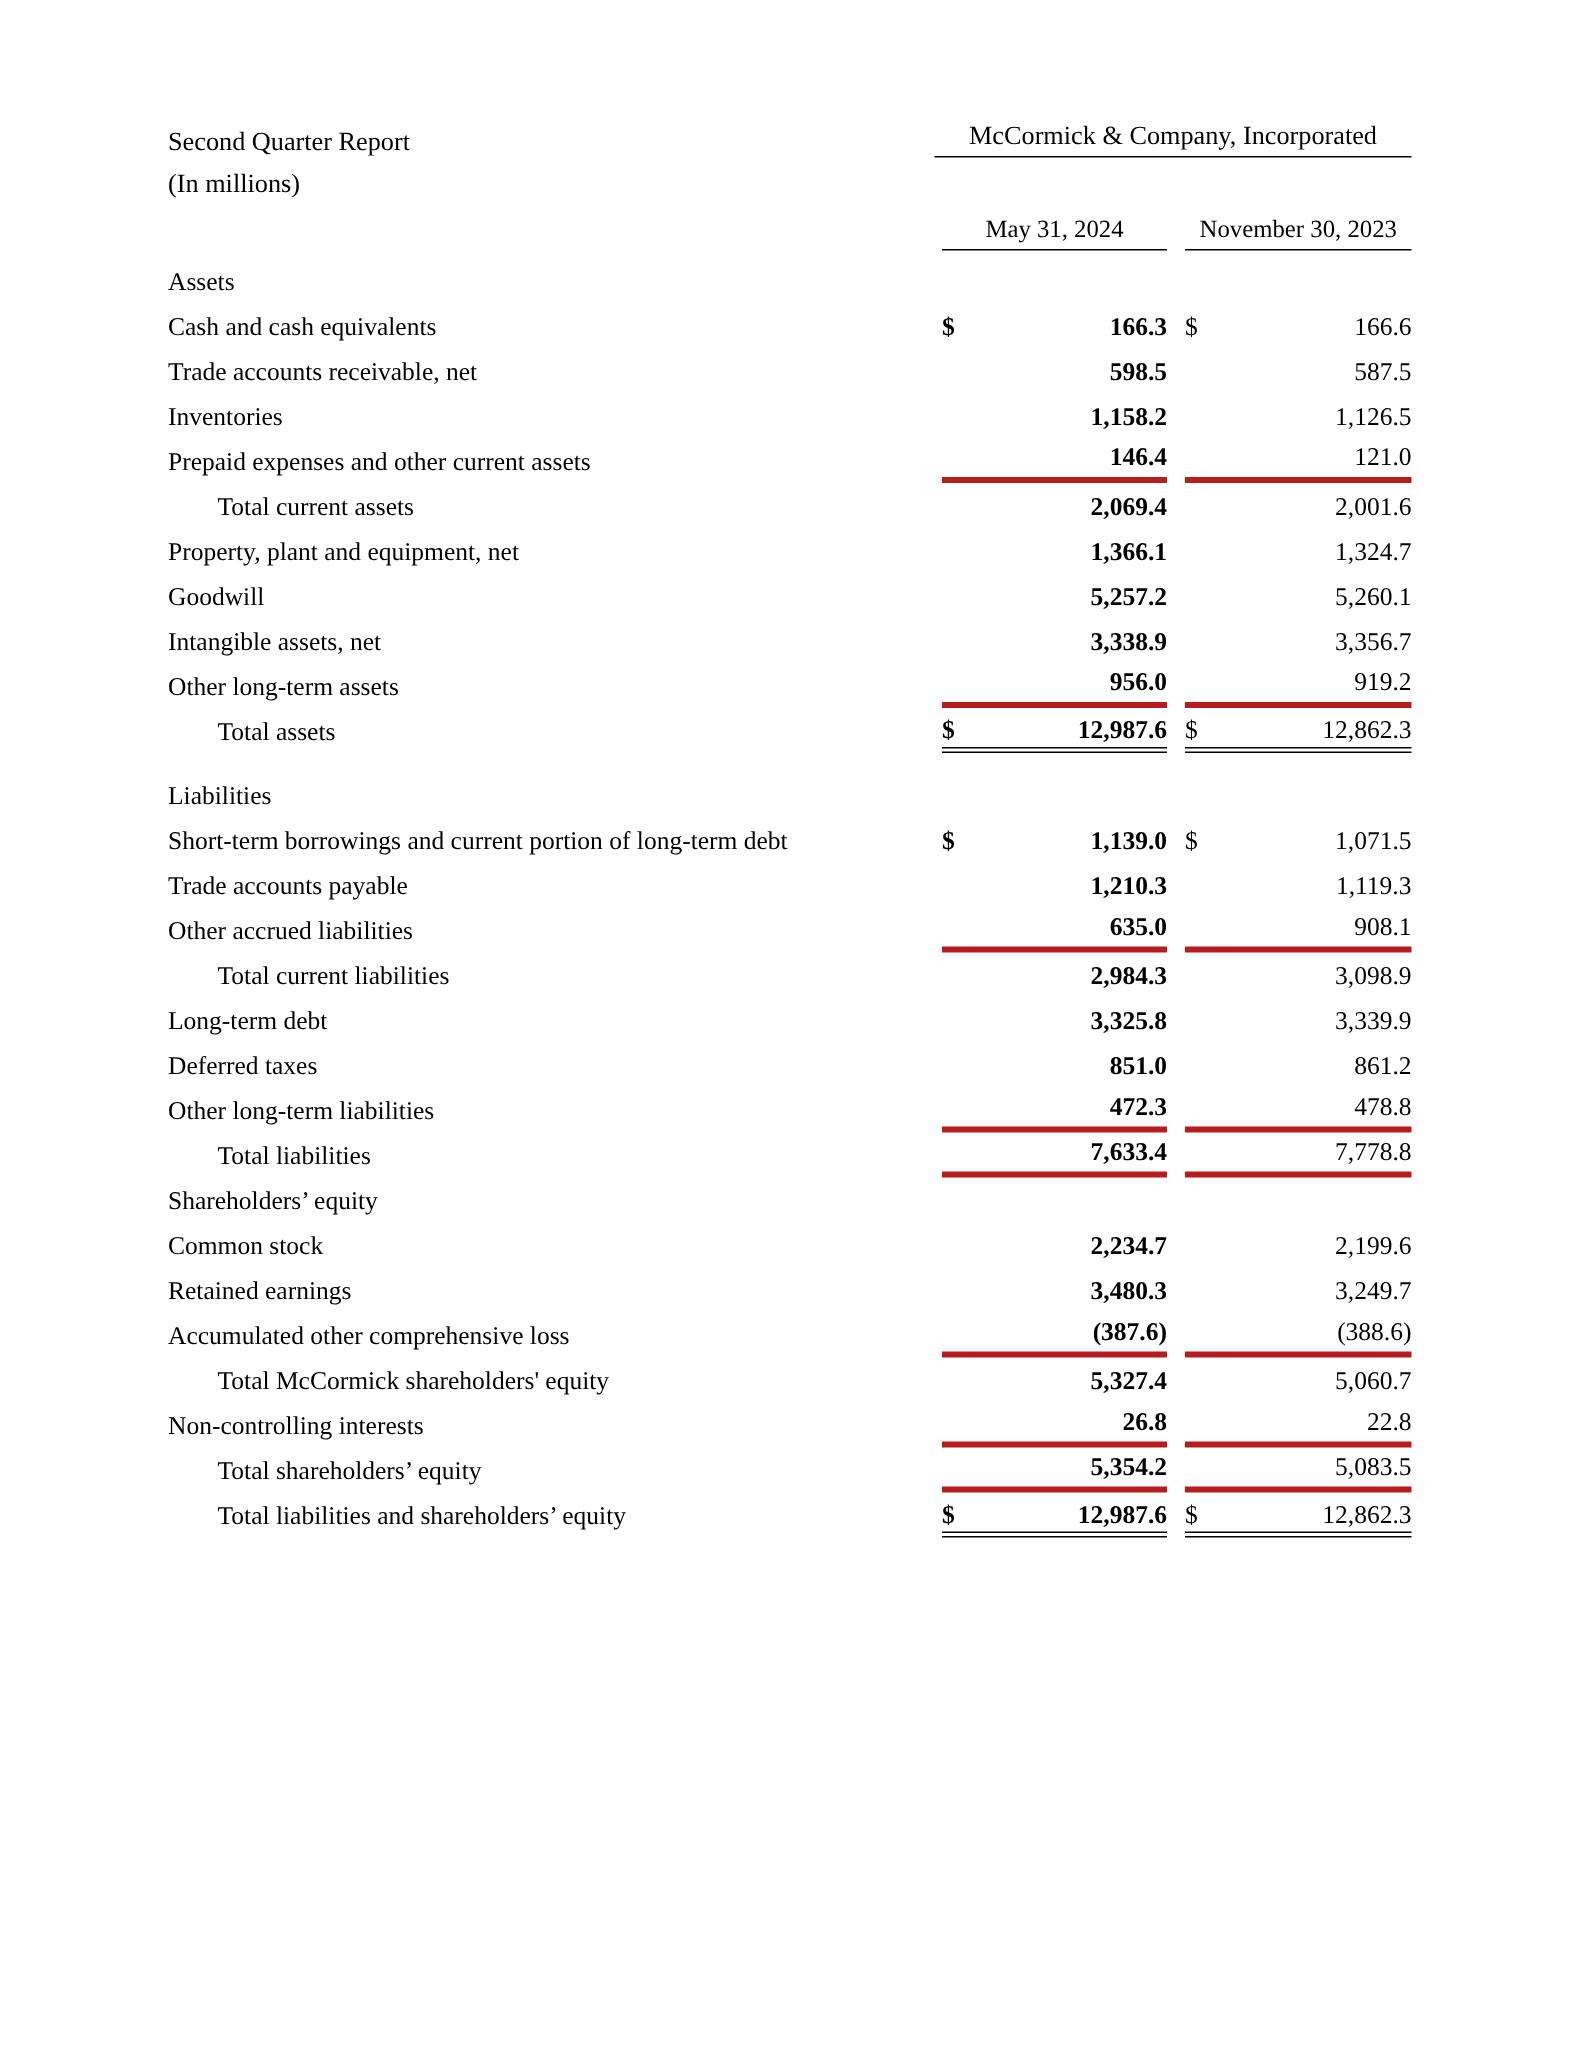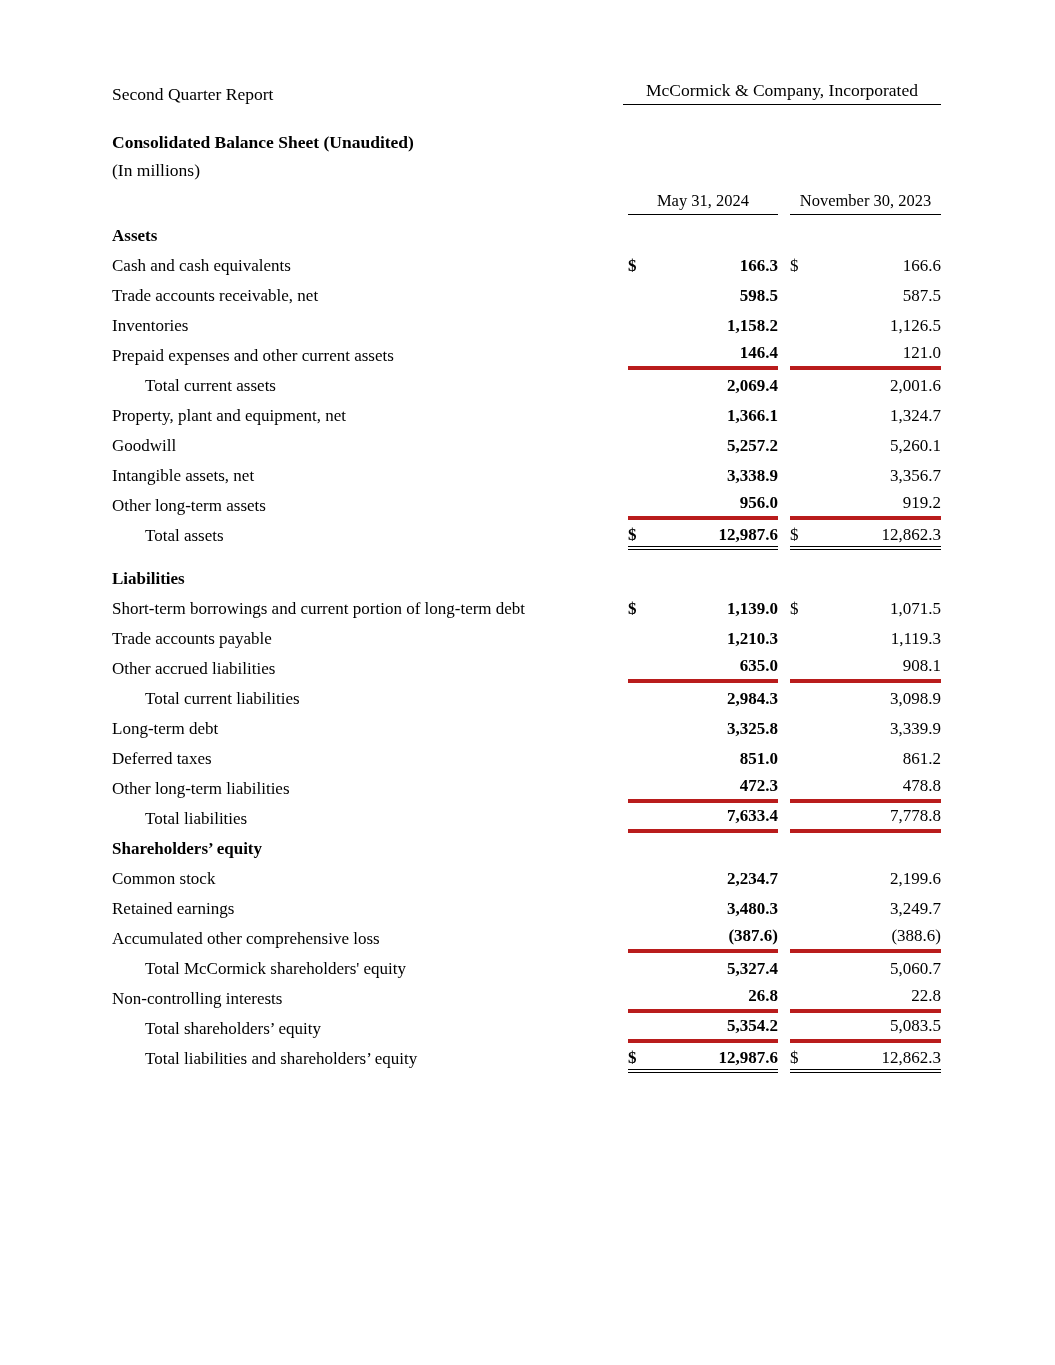--- a/index.html
+++ b/index.html
@@ -60,21 +60,21 @@
   }
   .row { display: flex; height: 30px; }
   .row.gap-before { margin-top: 13px; }
   .label {
     flex: 1;
     display: flex;
     align-items: flex-end;
     padding-bottom: 4px;
     white-space: nowrap;
   }
-  .row.section .label { font-weight: bold; }
+  .row.section .label { font-weight: normal; }
   .row.total .label { padding-left: 33px; }
   .cell {
     width: 150px;
     display: flex;
     align-items: flex-end;
     padding-bottom: 4px;
   }
   .cell.c1 { font-weight: bold; }
   .cell.c2 { width: 151px; }
   .cell .val { margin-left: auto; }
@@ -84,21 +84,20 @@
 </head>
 <body>
 
 <div class="page">
 
   <div class="doc-header">
     <span>Second Quarter Report</span>
     <span class="hdr-right">McCormick &amp; Company, Incorporated</span>
   </div>
 
-  <div class="title">Consolidated Balance Sheet (Unaudited)</div>
   <div class="subtitle">(In millions)</div>
 
   <div class="cols-header">
     <div class="spacer"></div>
     <div class="col-h c1h">May 31, 2024</div>
     <div class="colgap"></div>
     <div class="col-h c2h">November 30, 2023</div>
   </div>
 
   <div class="rows">

